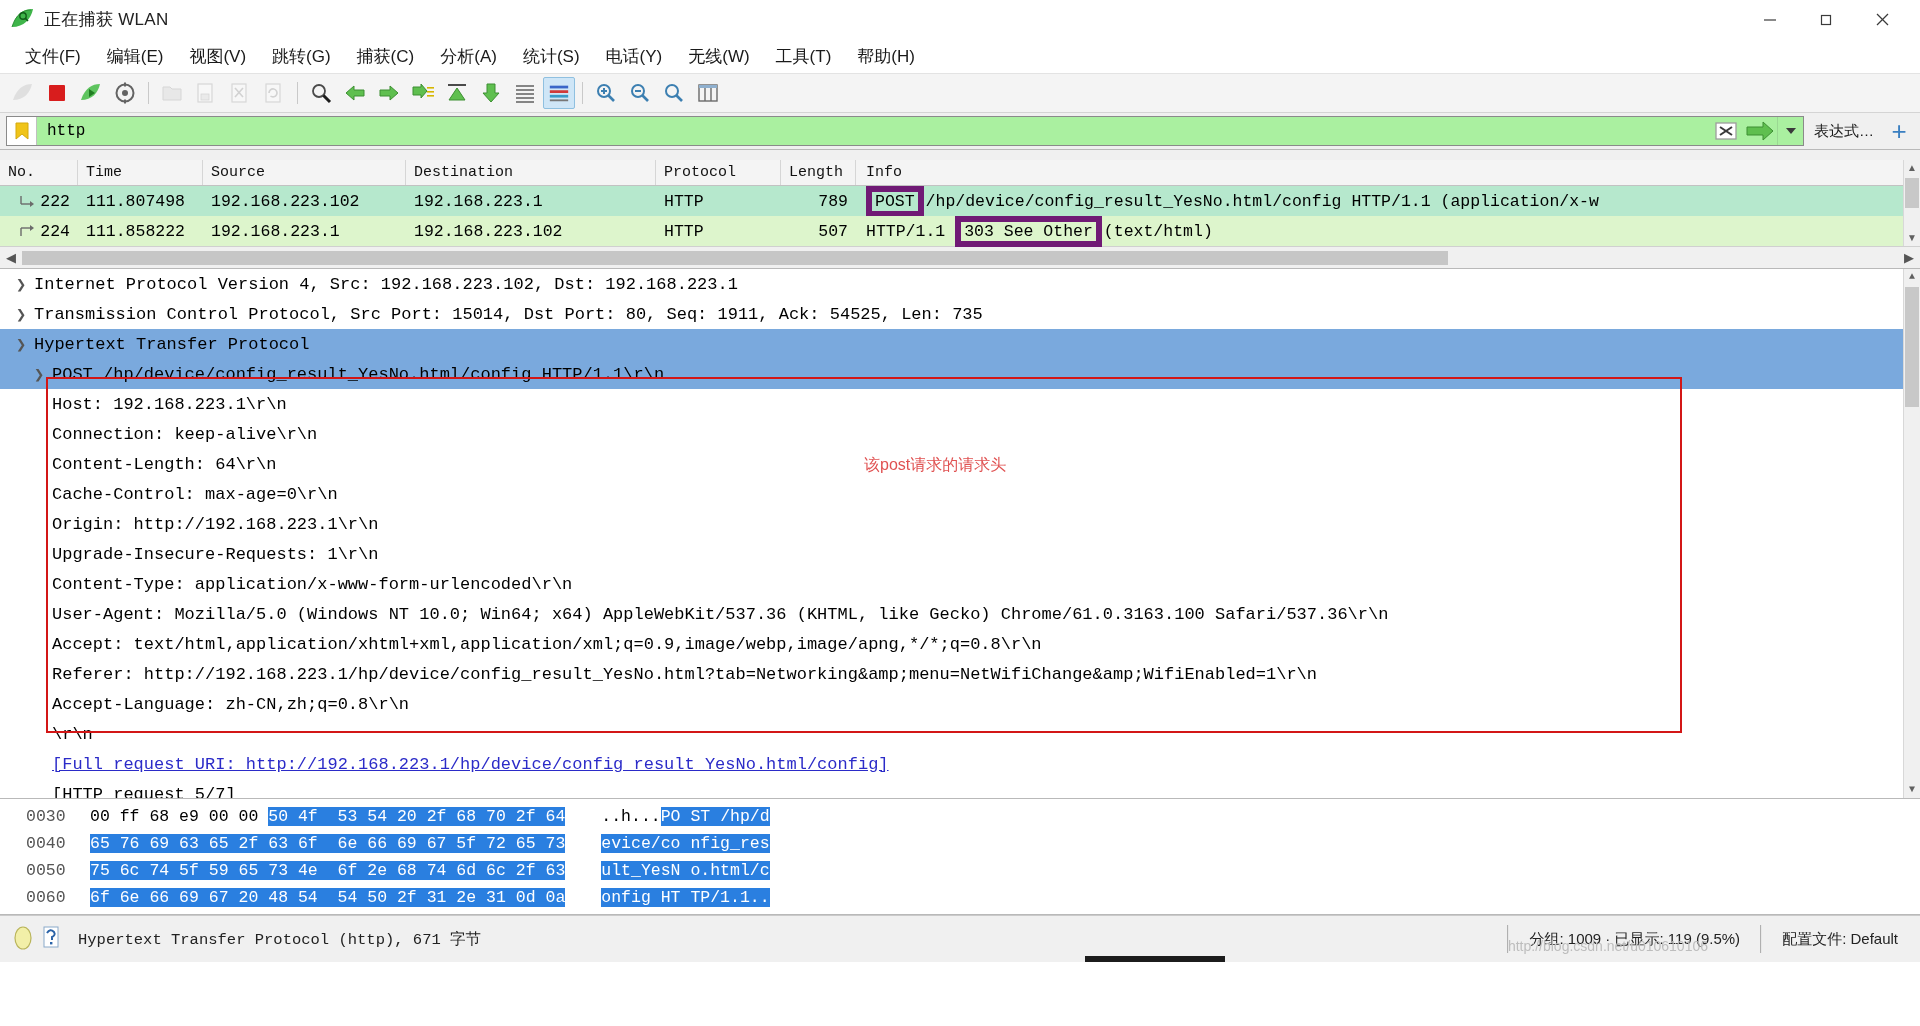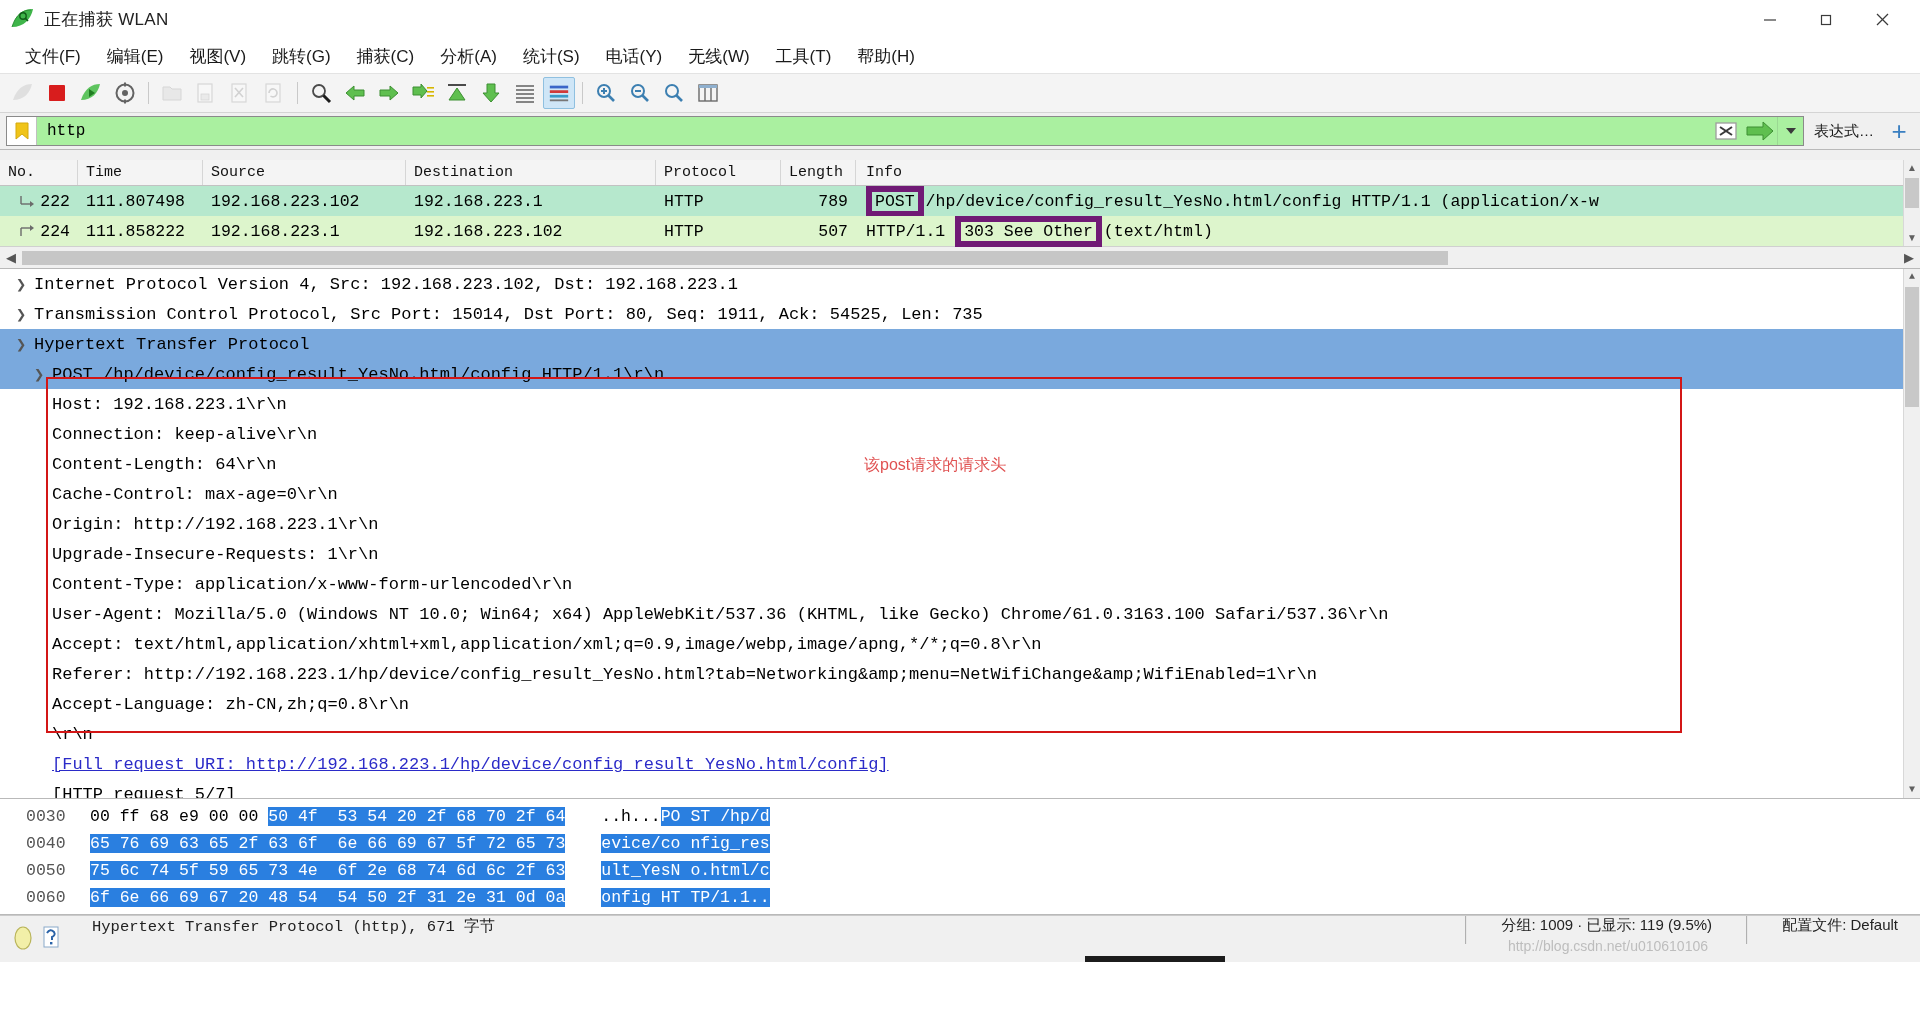--- a/index.html
+++ b/index.html
@@ -244,26 +244,25 @@
   .brow { height: 27px; display:flex; align-items:center; white-space: pre; margin-left: 12px; }
   .boff { color: #555; padding-left: 14px; width: 78px; }
   .bhex { color: #000; }
   .bhex .hl { background: #2a7fe0; color: #ffffff; }
   .basc { color: #000; margin-left: 36px; }
   .basc .hl { background: #2a7fe0; color: #ffffff; }
 
   
   .statusbar {
     height: 47px; min-height: 47px;
-    display: flex; 
+    display: flex; align-items: center;
     background: #f0f0f0;
     border-top: 1px solid #cacaca;
     font-size: 15px;
     color: #222;
-    gap: 14px;
   }
   .sb-icons { display:flex; align-items:center; padding-left: 12px; gap: 6px; }
   .sb-text { padding-left: 16px; font-family: "Liberation Mono", monospace; font-size:15.5px;}
   .sb-spacer { flex: 1 1 auto; }
   .sb-sep { width: 2px; height: 28px; background: #c0c0c0; margin: 0 12px;
             border-left: 1px solid #b0b0b0; border-right: 1px solid #e8e8e8;}
   .sb-cell { padding: 0 8px; white-space: nowrap; }
   .watermark {
     position: absolute;
     color: #bdbdbd; font-size: 14px;

